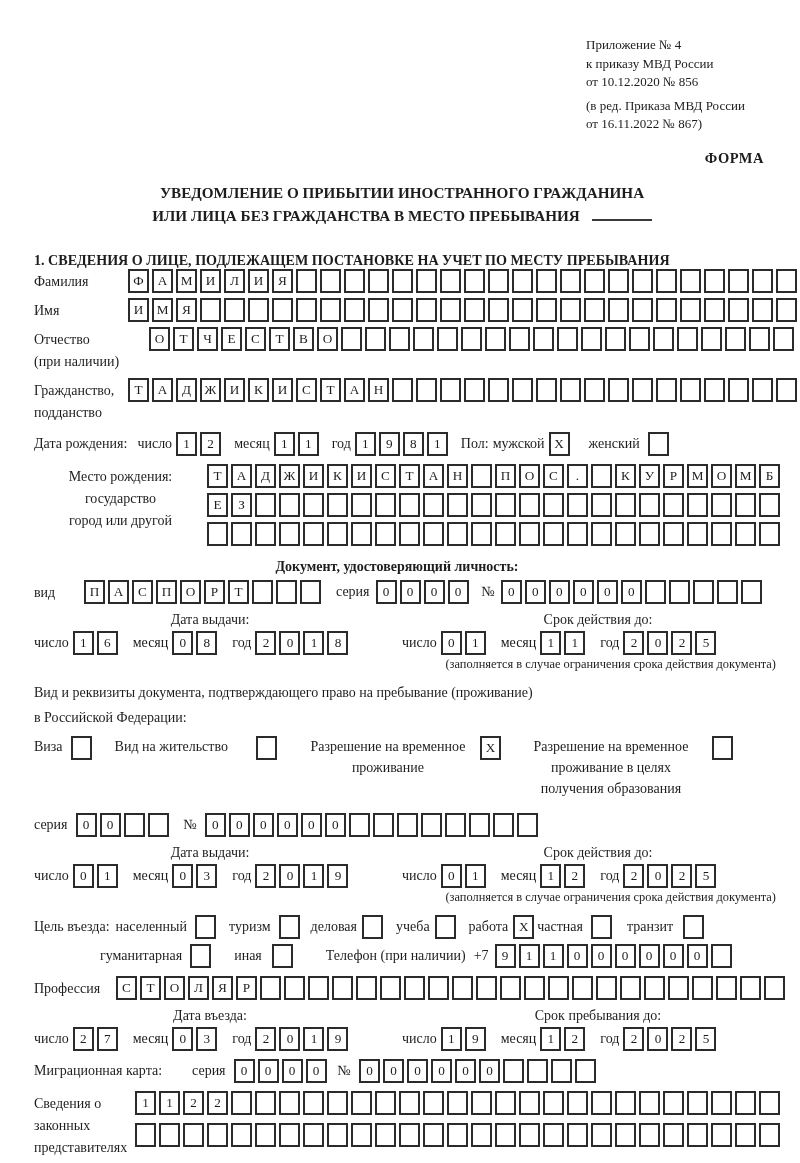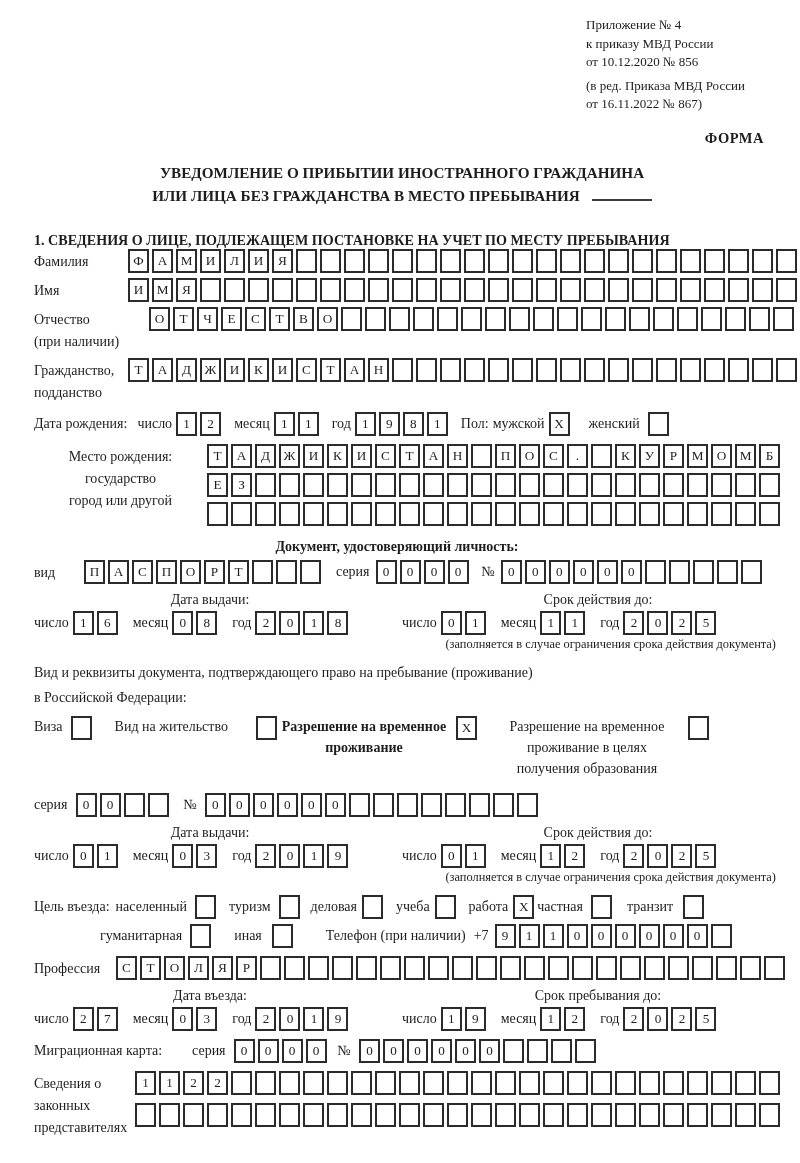--- a/index.html
+++ b/index.html
@@ -1,20 +1,20 @@
 <!DOCTYPE html>
 <html><head>
 <meta charset="utf-8">
 <style>
   * { box-sizing: border-box; }
   html,body { margin:0; padding:0; background:#ffffff; }
   .page {
     width:800px; height:1163px; margin:0; background:#ffffff; color:#1d1d1d;
     font-family:"Liberation Serif","DejaVu Serif",serif; font-size:14px;
-    padding:16px 0 0 34px; overflow:hidden; position:relative;
+    padding:36px 0 0 34px; overflow:hidden; position:relative;
   }
   .appendix { margin-left:552px; width:230px; font-size:13px; line-height:18.5px; }
   .appendix .part2 { margin-top:5px; }
   .forma { font-weight:bold; text-align:right; padding-right:36px; margin-top:16px; font-size:14.5px; letter-spacing:.5px; }
   .title { text-align:center; font-weight:bold; font-size:15.2px; line-height:23px; margin-top:14px; padding-right:30px; }
   .uline { display:inline-block; width:60px; border-bottom:2px solid #3a3a3a; margin-left:12px; height:12px; }
   .sec1 { font-weight:bold; font-size:14.1px; margin-top:25px; }
 
   .row { display:flex; align-items:flex-start; margin-top:5px; }
   .vcenter { align-items:center; }
@@ -26,21 +26,21 @@
   .cell {
     width:21px; height:24px; border:2px solid #2b2b2b; margin-right:3px;
     display:flex; align-items:center; justify-content:center;
     font-size:13.2px; flex:none; background:#fff;
   }
   .stack .cells { margin-bottom:5px; }
   .stack2 .cells { margin-bottom:8px; }
 
   .dl { margin-right:4px; white-space:nowrap; }
   .ml8{margin-left:8px;} .ml10{margin-left:10px;} .ml12{margin-left:12px;} .ml14{margin-left:14px;}
-  .ml16{margin-left:16px;} .ml20{margin-left:20px;} .ml24{font-weight:bold;} .ml30{margin-left:30px;}
+  .ml16{margin-left:16px;} .ml20{margin-left:20px;} .ml24{margin-left:24px;} .ml30{margin-left:30px;}
   .mr5{margin-right:5px;} .mr6{margin-right:6px;} .mr8{margin-right:8px;} .mr10{margin-right:10px;}
   .mr12{margin-right:28px;} .mr14{margin-right:14px;} .mr20{margin-right:8px;}
   .mt8{margin-top:8px;} .mt10{margin-top:10px;} .mt12{margin-top:0;} .mt14{margin-top:14px;}
 
   .docsec { text-align:center; font-weight:bold; margin-top:8px; padding-right:40px; }
   .dates { display:flex; margin-top:8px; }
   .dcol { flex:none; }
   .dcol.left { width:352px; }
   .dcol.right { width:392px; margin-left:16px; }
   .dhead { text-align:center; margin-bottom:3px; }

